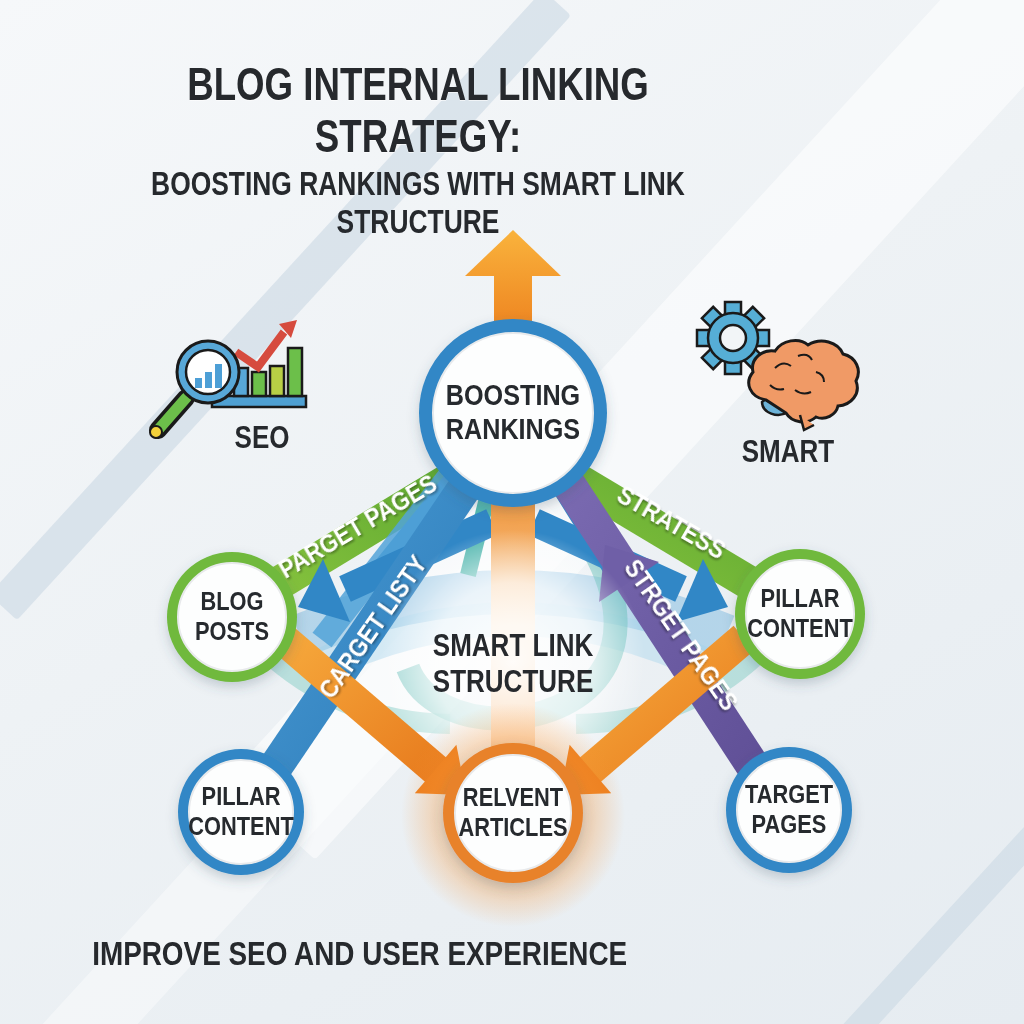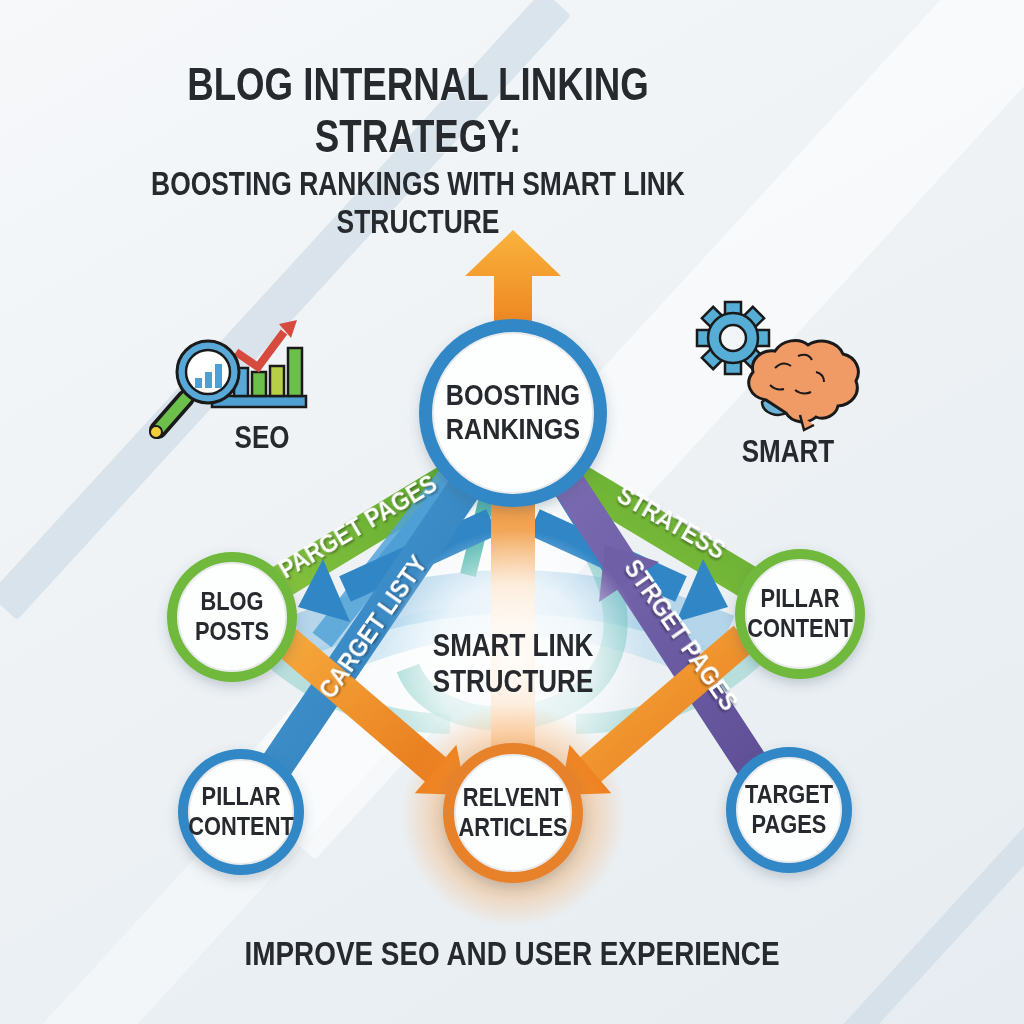--- a/index.html
+++ b/index.html
@@ -16,21 +16,21 @@
   .title-wrap{position:absolute;left:0;top:58px;width:836px;text-align:center;z-index:5;}
   .title-line1{
     font-size:47px;font-weight:700;color:#26292d;letter-spacing:0;
     transform:scaleX(.78);transform-origin:50% 50%;line-height:1.1;
     text-shadow:0 1px 0 rgba(255,255,255,.6);
   }
   .title-line2{
     font-size:33px;font-weight:700;color:#26292d;margin-top:4px;
     transform:scaleX(.80);transform-origin:50% 50%;line-height:1.15;
   }
-  .footer-wrap{position:absolute;left:0;top:934px;width:1024px;text-align:center;z-index:5;}
+  .footer-wrap{position:absolute;left:0;top:934px;width:1024px;text-align:left;z-index:5;}
   .footer-text{font-size:34px;font-weight:700;color:#26292d;transform:scaleX(.82);transform-origin:50% 50%;}
   svg{position:absolute;left:0;top:0;z-index:2;}
   .node-text{font-family:"Liberation Sans",sans-serif;font-weight:700;fill:#26292d;text-anchor:middle;}
   .band-label{font-family:"Liberation Sans",sans-serif;font-weight:700;fill:#ffffff;text-anchor:middle;
     filter:drop-shadow(1px 2px 1px rgba(0,0,0,.35));}
   .icon-label{font-family:"Liberation Sans",sans-serif;font-weight:700;fill:#26292d;text-anchor:middle;}
 </style>
 </head>
 <body>
 

